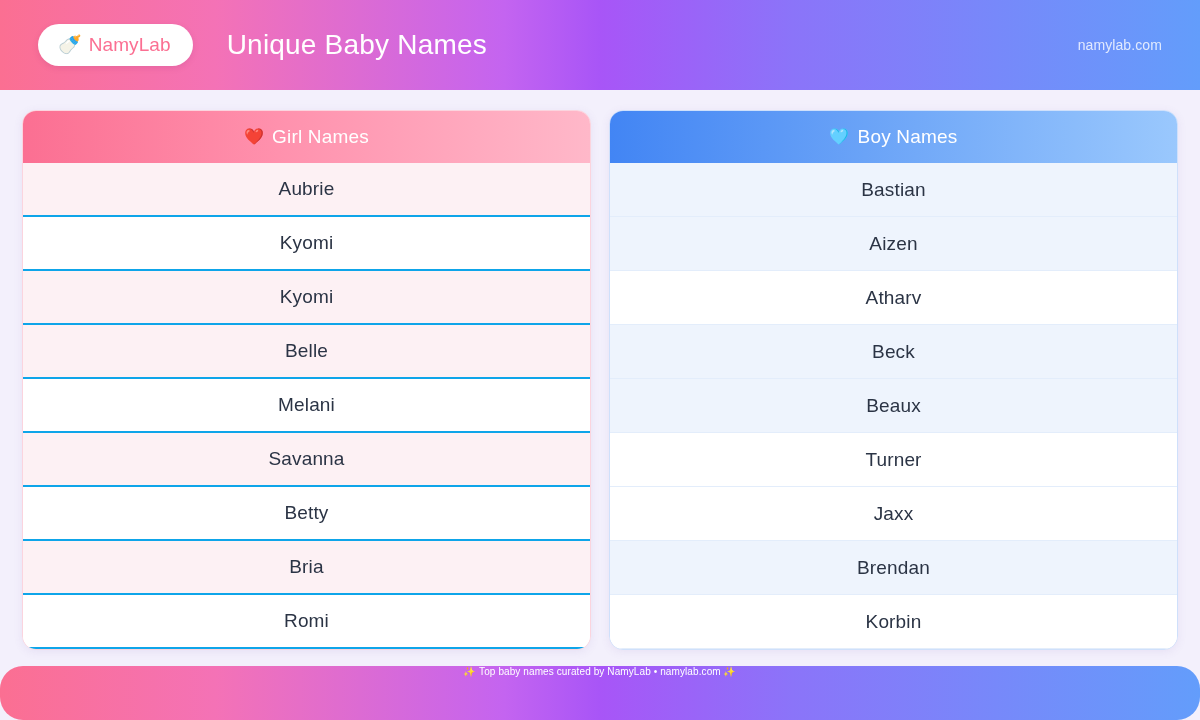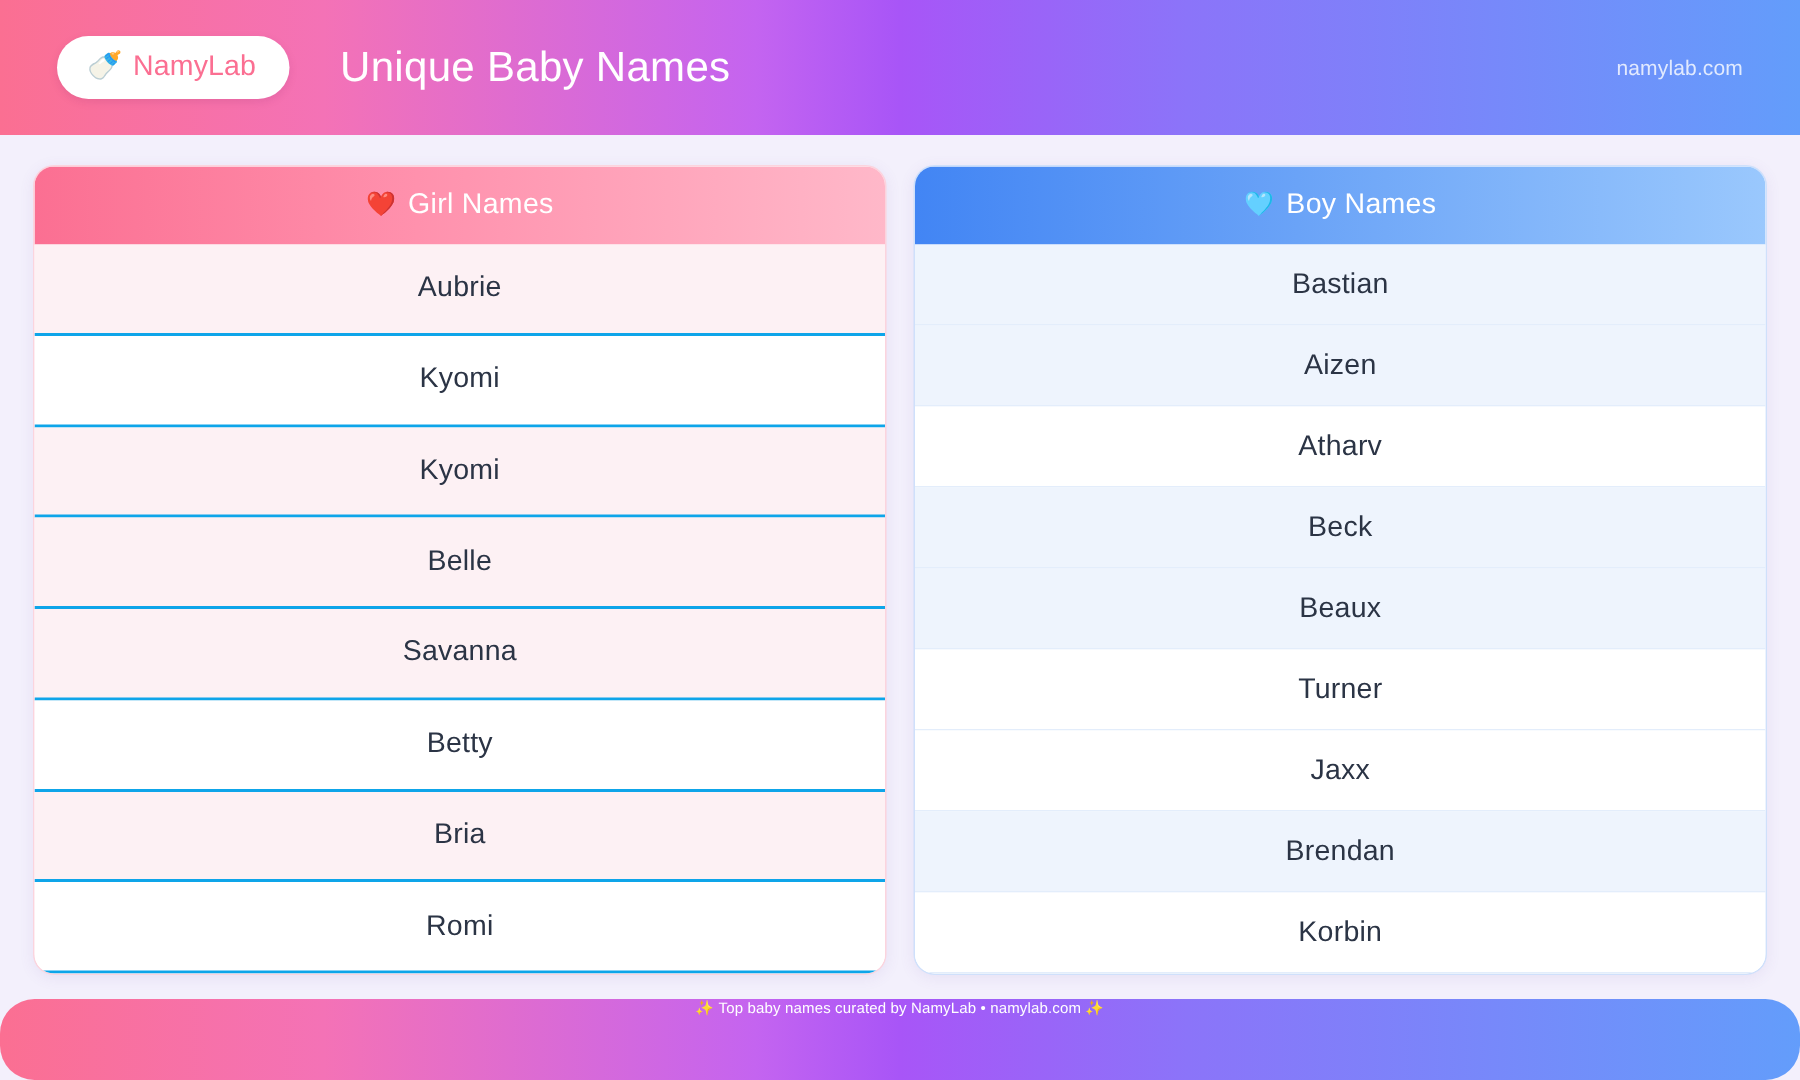--- a/index.html
+++ b/index.html
@@ -175,20 +175,21 @@
     <div class="card girl">
       <div class="card-header girl">
         <span class="card-header-emoji">❤️</span>
         <span>Girl Names</span>
       </div>
       <div class="name-list">
         <div class="name-row alt">Aubrie</div>
         <div class="name-row">Kyomi</div>
         <div class="name-row alt">Kyomi</div>
         <div class="name-row alt">Belle</div>
+        <div class="name-row">Melani</div>
         <div class="name-row alt">Savanna</div>
         <div class="name-row">Betty</div>
         <div class="name-row alt">Bria</div>
         <div class="name-row">Romi</div>
       </div>
     </div>
 
     <div class="card boy">
       <div class="card-header boy">
         <span class="card-header-emoji">🩵</span>

